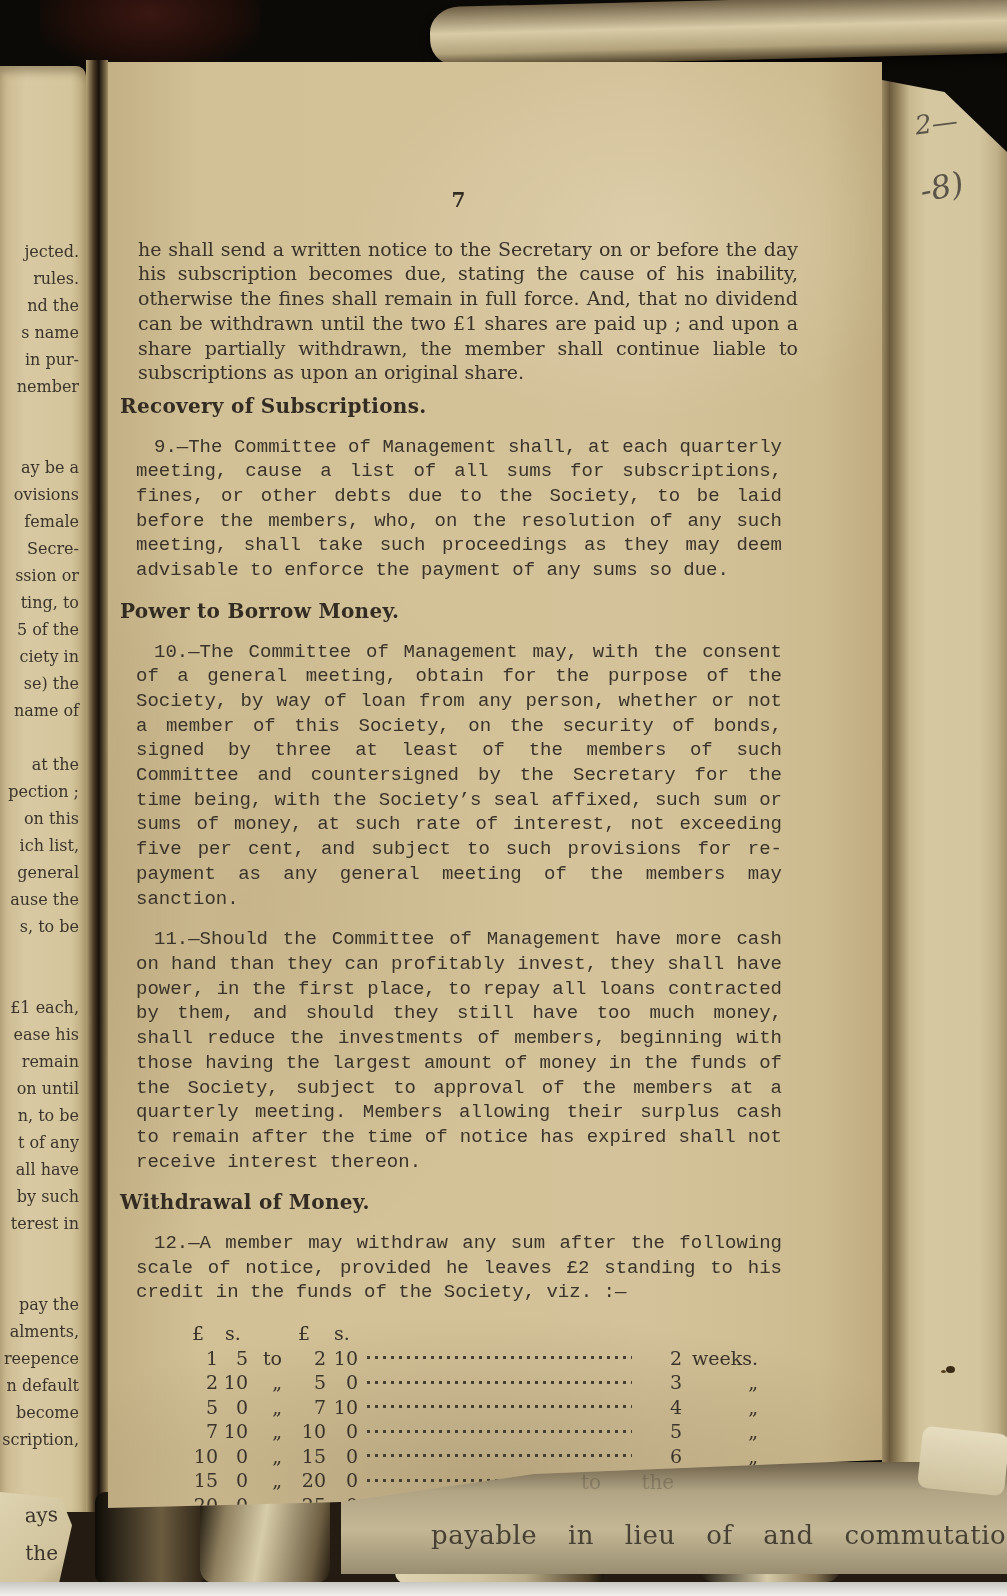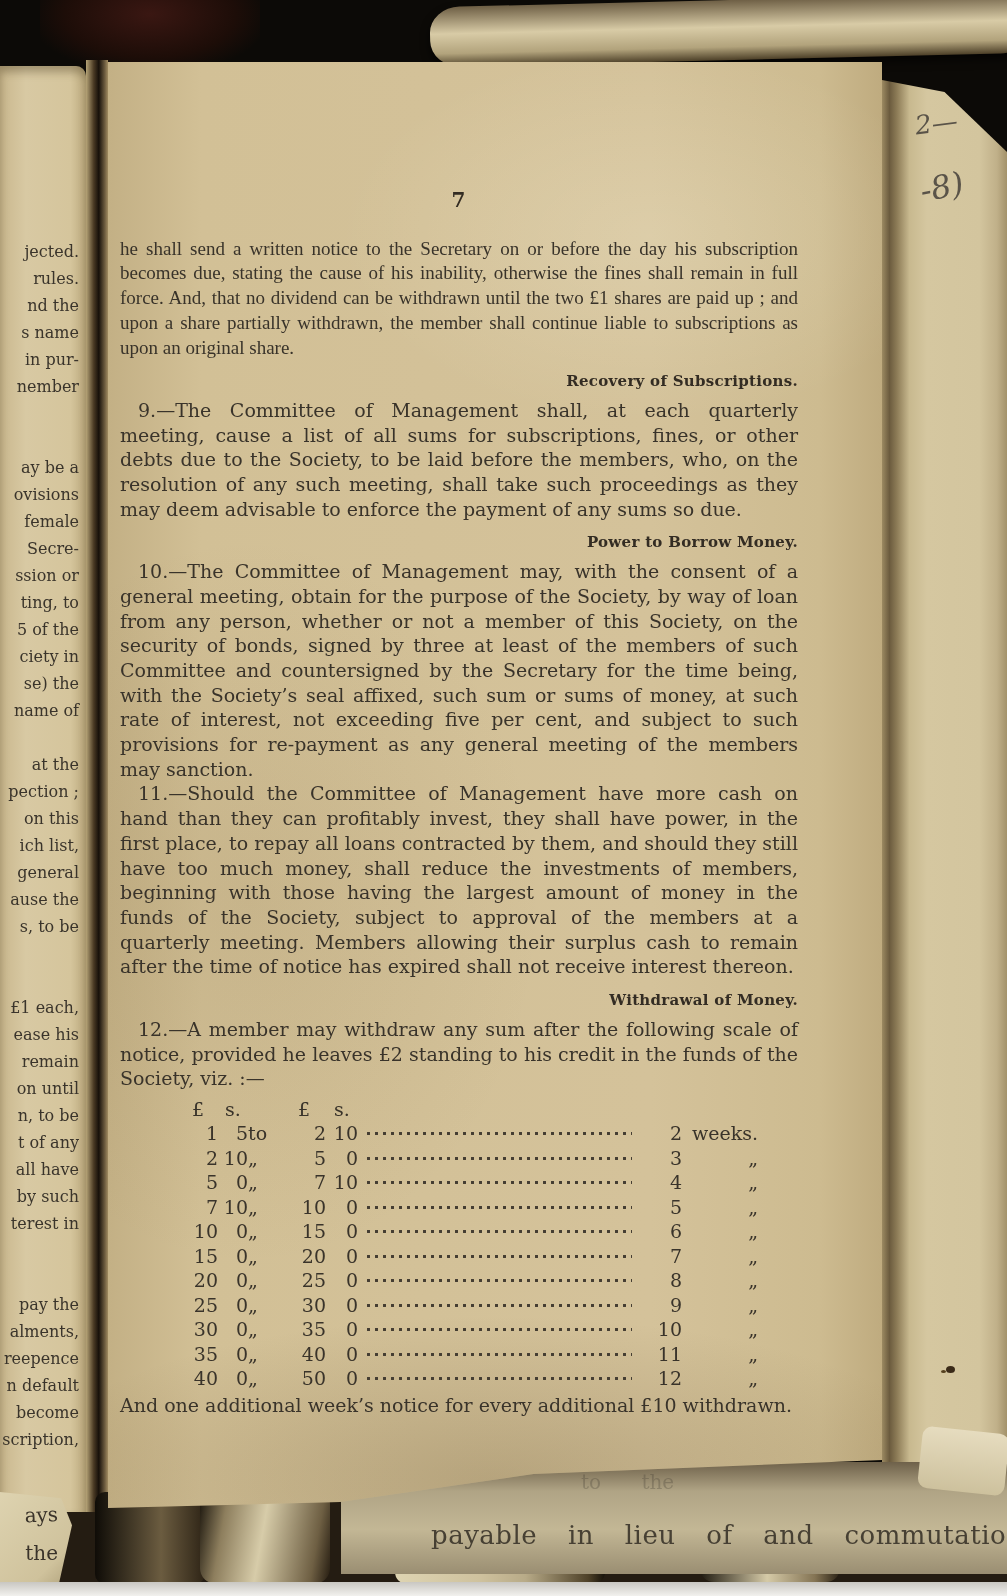--- a/index.html
+++ b/index.html
@@ -32,29 +32,29 @@
   
   .main-page{position:absolute;left:108px;top:62px;width:774px;height:1448px;z-index:4;
     background:
       radial-gradient(ellipse 500px 300px at 70% 12%,rgba(255,250,228,.20),rgba(0,0,0,0) 62%),
       radial-gradient(ellipse 420px 520px at 18% 58%,rgba(118,94,54,.12),rgba(0,0,0,0) 70%),
       radial-gradient(ellipse 640px 220px at 50% 98%,rgba(106,86,52,.28),rgba(0,0,0,0) 75%),
       linear-gradient(90deg,#c3b085 0%,#d2c096 12%,#d4c29a 70%,#cdbb90 92%,#bfab7f 100%);
     clip-path:polygon(0 0,100% 0,100% calc(100% - 50px),55% calc(100% - 36px),30% calc(100% - 8px),0 calc(100% - 2px));}
   .text-col{position:absolute;left:12px;top:0;width:678px;line-height:24.7px;font-size:19px;}
   .pgnum{margin-top:126px;text-align:center;font-size:20px;font-weight:bold;letter-spacing:1px;color:#332c23;}
-  .intro{margin:24px 0 0 0;text-align:justify;font-family:Liberation Serif, serif;}
-  .sect h2{margin:9px 0 4px 0;text-align:right;font-size:15px;font-weight:700;
+  .intro{margin:24px 0 0 18px;text-align:justify;}
+  .sect h2{margin:9px 0 4px 0;text-align:left;font-size:20px;font-weight:700;
     letter-spacing:.3px;color:#332c23;}
-  .sect p{margin:0;text-indent:18px;text-align:justify;}
+  .sect p{margin:16px;text-indent:18px;text-align:justify;font-family:Liberation Mono, monospace;}
   
   .wtable{margin:6px 0 0 58px;width:580px;}
   .trow,.thead{display:grid;grid-template-columns:40px 30px 34px 44px 32px 1fr 44px 76px;
     align-items:center;line-height:24.5px;}
-  .num{text-align:right;} .conn{text-align:left;} .wk{text-align:right;} .unit{text-align:right;}
+  .num{text-align:right;} .conn{text-align:right;} .wk{text-align:right;} .unit{text-align:right;}
   .hc{text-align:center;}
   .leader{height:5px;margin:0 6px 0 8px;
     background-image:radial-gradient(circle at 2.5px 2.5px,#443d32 1.4px,rgba(0,0,0,0) 1.9px);
     background-size:8px 5px;background-repeat:repeat-x;background-position:0 center;}
   .footnote{margin:2px 0 0 0;text-align:justify;}
   
   .below-shadow{position:absolute;left:0;top:1496px;width:1007px;height:88px;background:#241c12;z-index:1;}
   .curl0{position:absolute;left:95px;top:1492px;width:110px;height:92px;z-index:2;
     background:linear-gradient(90deg,#0f0c07,#6b5c40 60%,#2e2416);border-radius:10px;}
   .curl1{position:absolute;left:200px;top:1488px;width:130px;height:96px;z-index:3;

